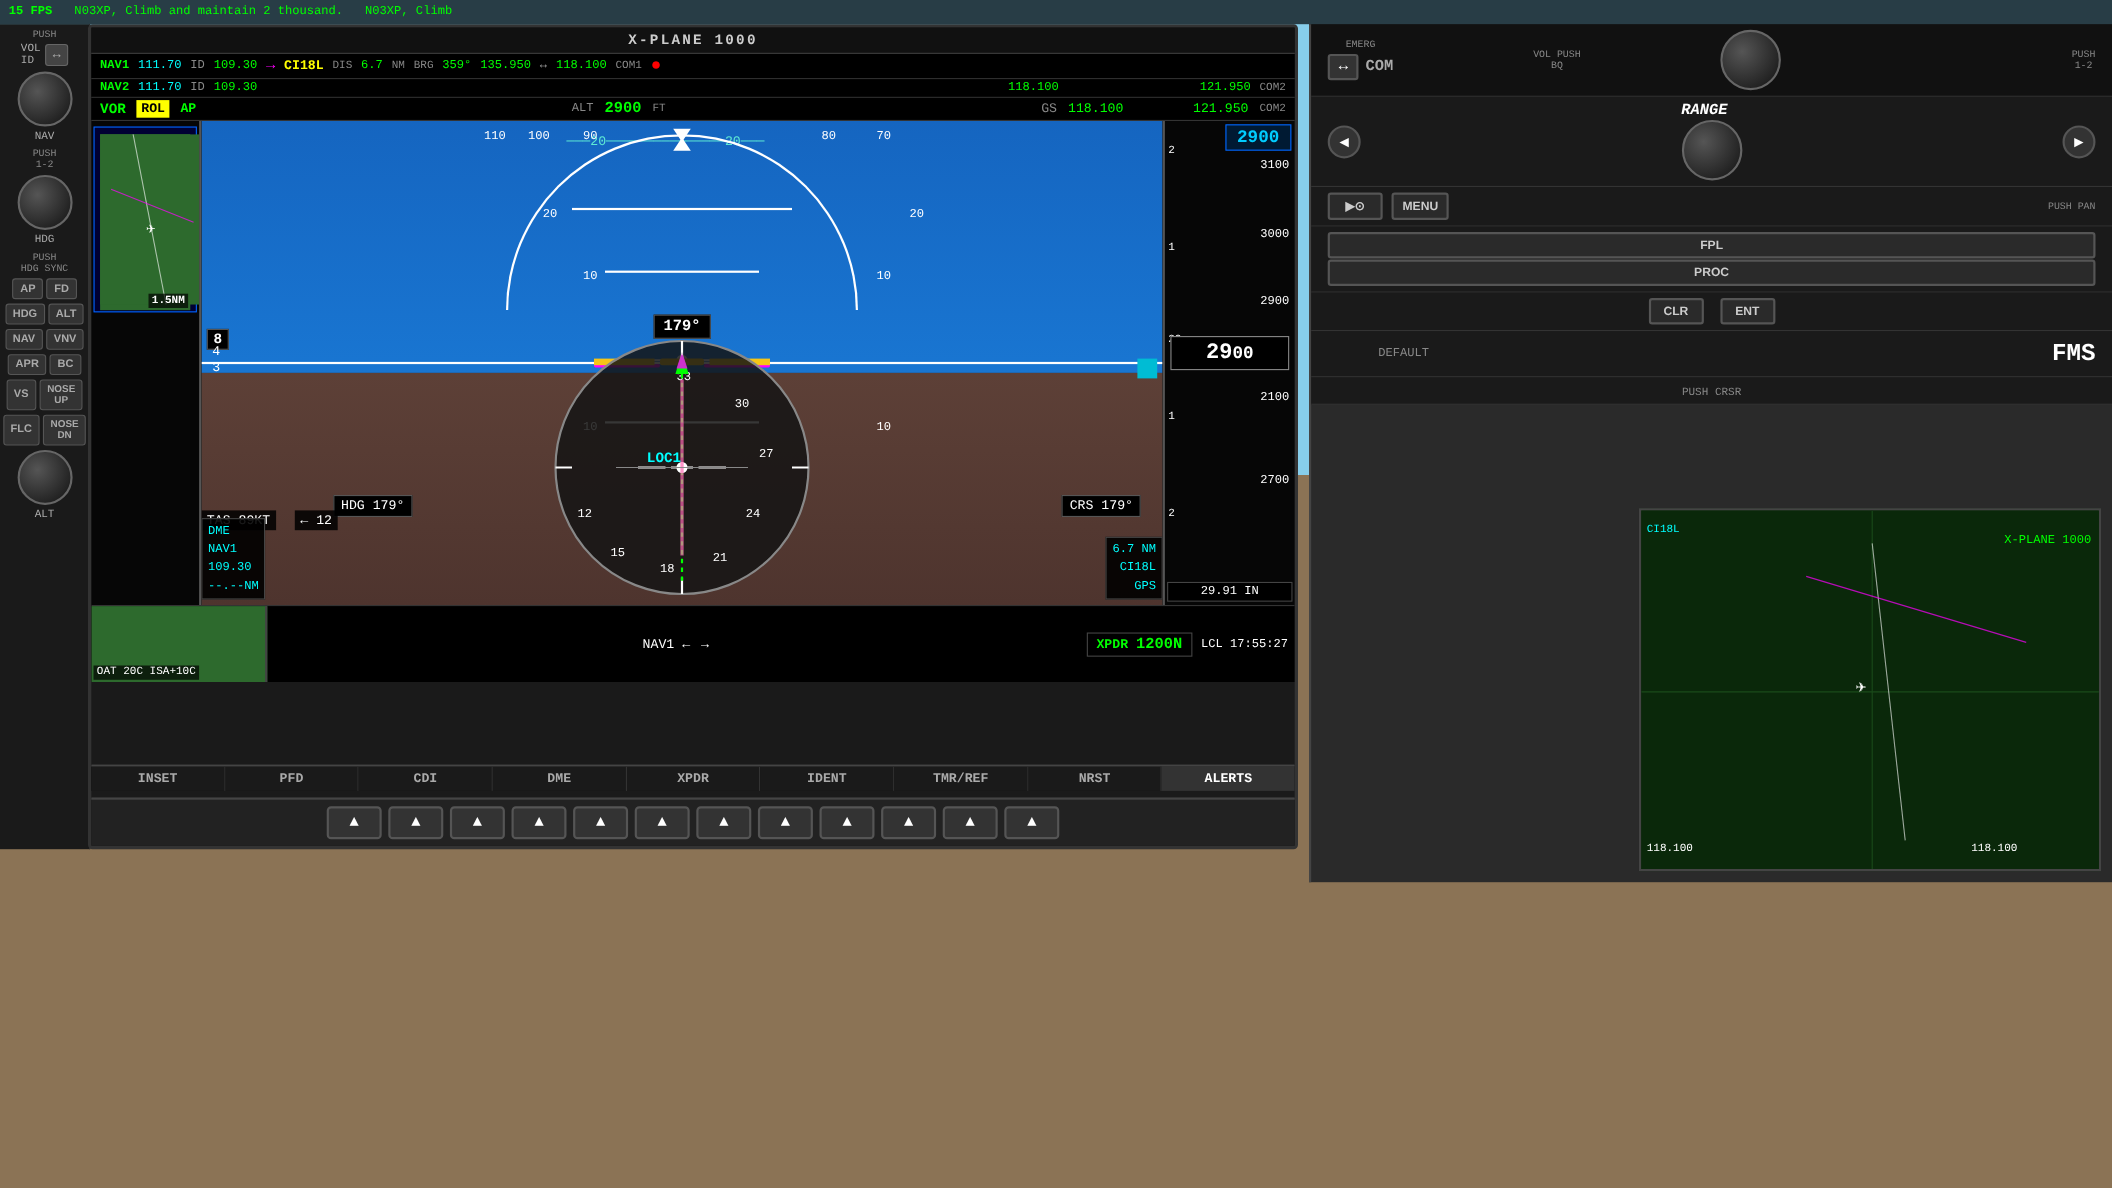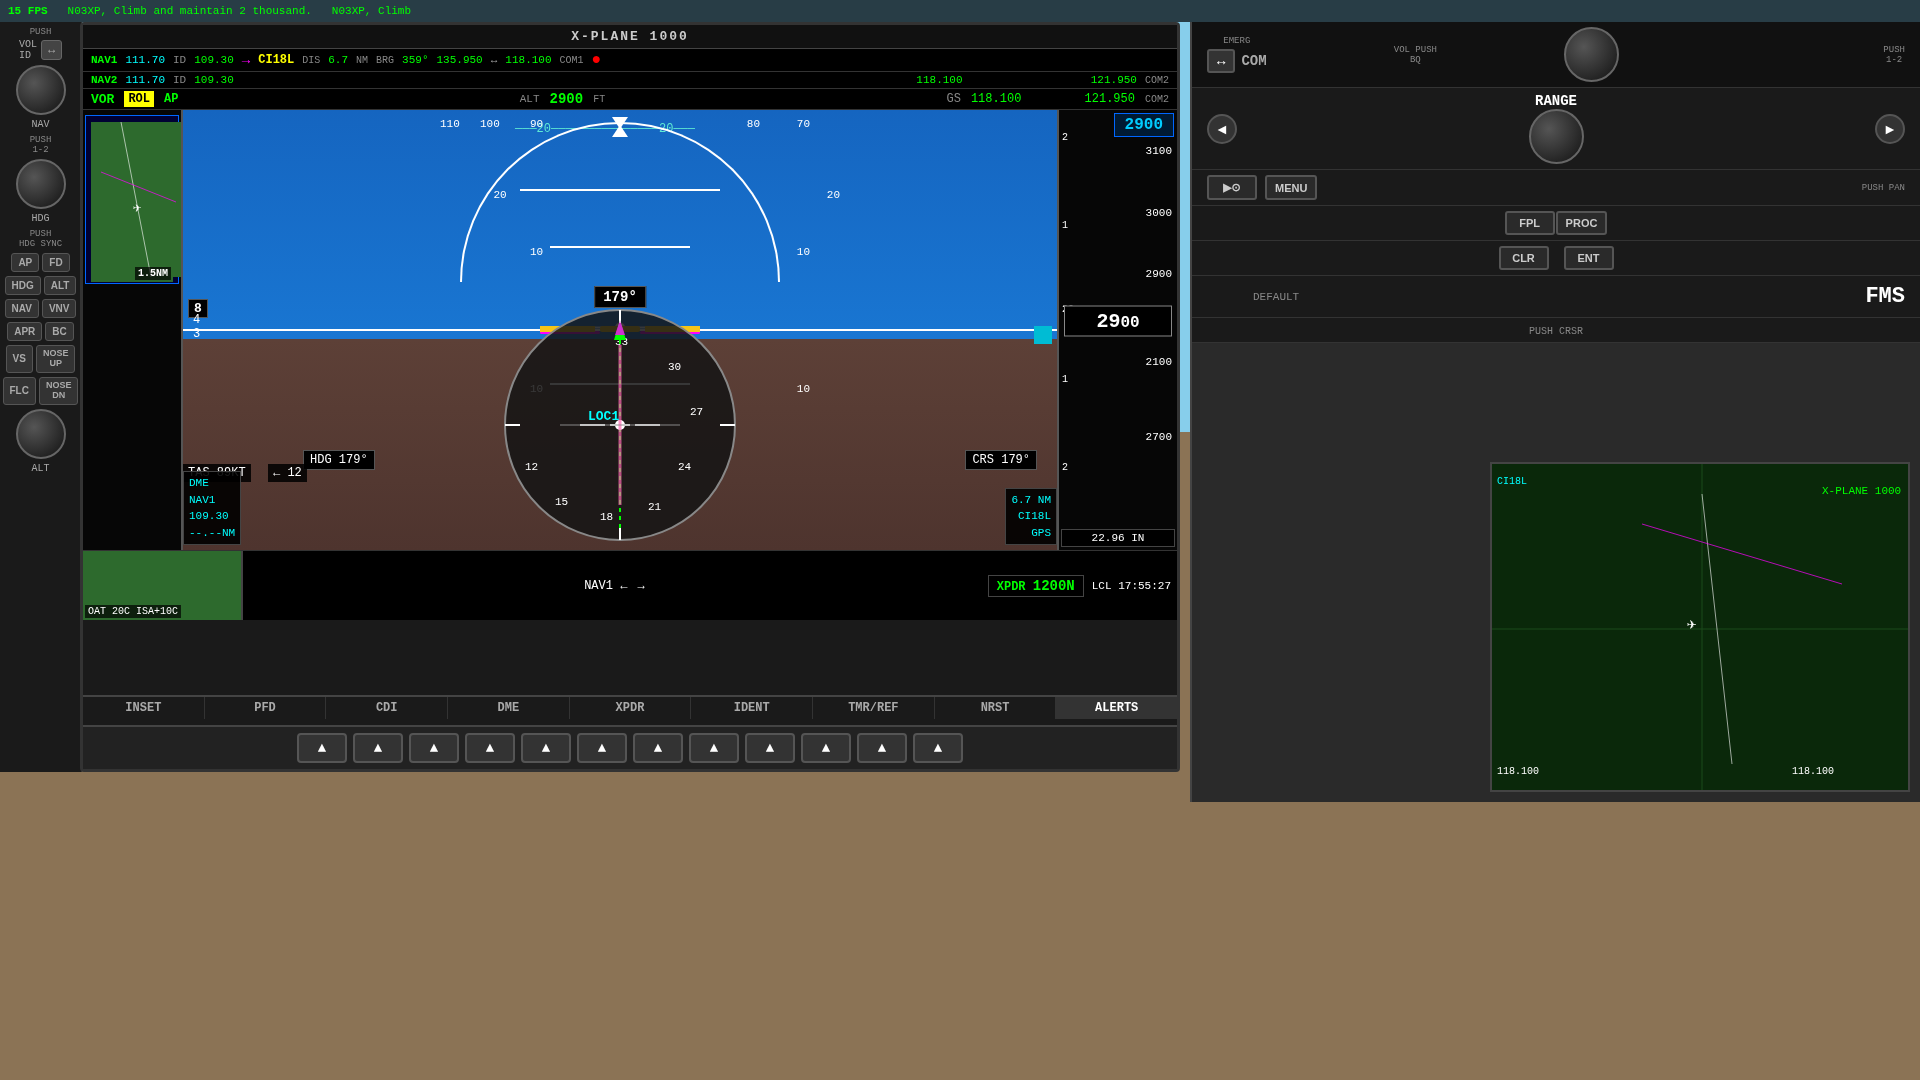--- a/index.html
+++ b/index.html
@@ -497,21 +497,21 @@
       <div style="position:absolute;top:5%;left:3px;color:white;font-size:10px;">2</div>
       <div style="position:absolute;top:25%;left:3px;color:white;font-size:10px;">1</div>
       <div style="position:absolute;top:44%;left:3px;color:white;font-size:10px;">20</div>
       <div style="position:absolute;top:60%;left:3px;color:white;font-size:10px;">1</div>
       <div style="position:absolute;top:80%;left:3px;color:white;font-size:10px;">2</div>
 
       <div style="position:absolute;top:48%;transform:translateY(-50%);left:5px;right:5px;background:#000;border:1px solid #888;color:white;font-size:20px;font-weight:bold;padding:3px 5px;text-align:center;">
         <span>29</span><span style="font-size:16px;">00</span>
       </div>
 
-      <div style="position:absolute;bottom:3px;left:2px;right:2px;background:#000;border:1px solid #444;color:white;font-size:11px;padding:2px 4px;text-align:center;">22.96 IN</div>
+      <div style="position:absolute;bottom:3px;left:2px;right:2px;background:#000;border:1px solid #444;color:white;font-size:11px;padding:2px 4px;text-align:center;">29.91 IN</div>
     </div>
 
     <div style="position:absolute;bottom:0;left:0;right:0;height:70px;display:flex;background:#000;border-top:1px solid #333;align-items:center;font-size:12px;">
       <div style="width:160px;height:100%;background:#2d6a2d;border-right:2px solid #444;display:flex;align-items:flex-end;justify-content:flex-start;padding:2px;">
         <span style="color:white;font-size:10px;background:rgba(0,0,0,0.7);padding:1px 3px;">OAT 20C ISA+10C</span>
       </div>
       <div style="flex:1;height:100%;display:flex;align-items:center;justify-content:center;">
         <span style="color:white;font-size:12px;">NAV1  ←</span>
         <span style="color:white;font-size:12px;margin-left:10px;">→</span>
       </div>
@@ -572,37 +572,37 @@
     <div class="knob" style="width:55px;height:55px;"></div>
     <div style="width:10px;"></div>
     <div style="display:flex;flex-direction:column;align-items:center;gap:3px;">
       <span style="color:#888;font-size:9px;text-align:center;">PUSH<br>1-2</span>
     </div>
   </div>
 
 
   <div style="display:flex;justify-content:space-between;align-items:center;padding:5px 15px;background:#1a1a1a;border-bottom:1px solid #333;">
     <button style="background:#333;border:2px solid #555;border-radius:50%;width:30px;height:30px;color:white;font-size:14px;cursor:pointer;">◄</button>
-    <div style="display:flex;flex-direction:column;align-items:center;">
+    <div style="display:flex;flex-direction:column;font-style:italic;">
       <span style="color:white;font-size:14px;font-weight:bold;">RANGE</span>
       <div class="knob" style="width:55px;height:55px;"></div>
     </div>
     <button style="background:#333;border:2px solid #555;border-radius:50%;width:30px;height:30px;color:white;font-size:14px;cursor:pointer;">►</button>
   </div>
 
   <div style="display:flex;justify-content:space-between;align-items:center;padding:5px 15px;background:#1a1a1a;border-bottom:1px solid #333;">
     <div style="display:flex;gap:8px;">
       <button class="fms-btn">▶⊙</button>
       <button class="fms-btn">MENU</button>
     </div>
     <span style="color:#888;font-size:9px;text-align:center;">PUSH
 PAN</span>
   </div>
 
-  <div style="display:flex;justify-content:center;gap:1px;padding:5px 15px;background:#1a1a1a;border-bottom:1px solid #333;">
+  <div style="display:flex;justify-content:center;gap:1px;padding:5px 15px;background:#1a1a1a;border-bottom:1px solid #333;flex-direction:column;">
     <button class="fms-btn">FPL</button>
     <button class="fms-btn">PROC</button>
   </div>
 
   <div style="display:flex;justify-content:center;gap:15px;padding:5px 15px;background:#1a1a1a;border-bottom:1px solid #333;">
     <button class="fms-btn">CLR</button>
     <button class="fms-btn">ENT</button>
   </div>
 
   <div style="display:flex;justify-content:space-between;align-items:center;padding:8px 15px;background:#1a1a1a;border-bottom:1px solid #333;">

